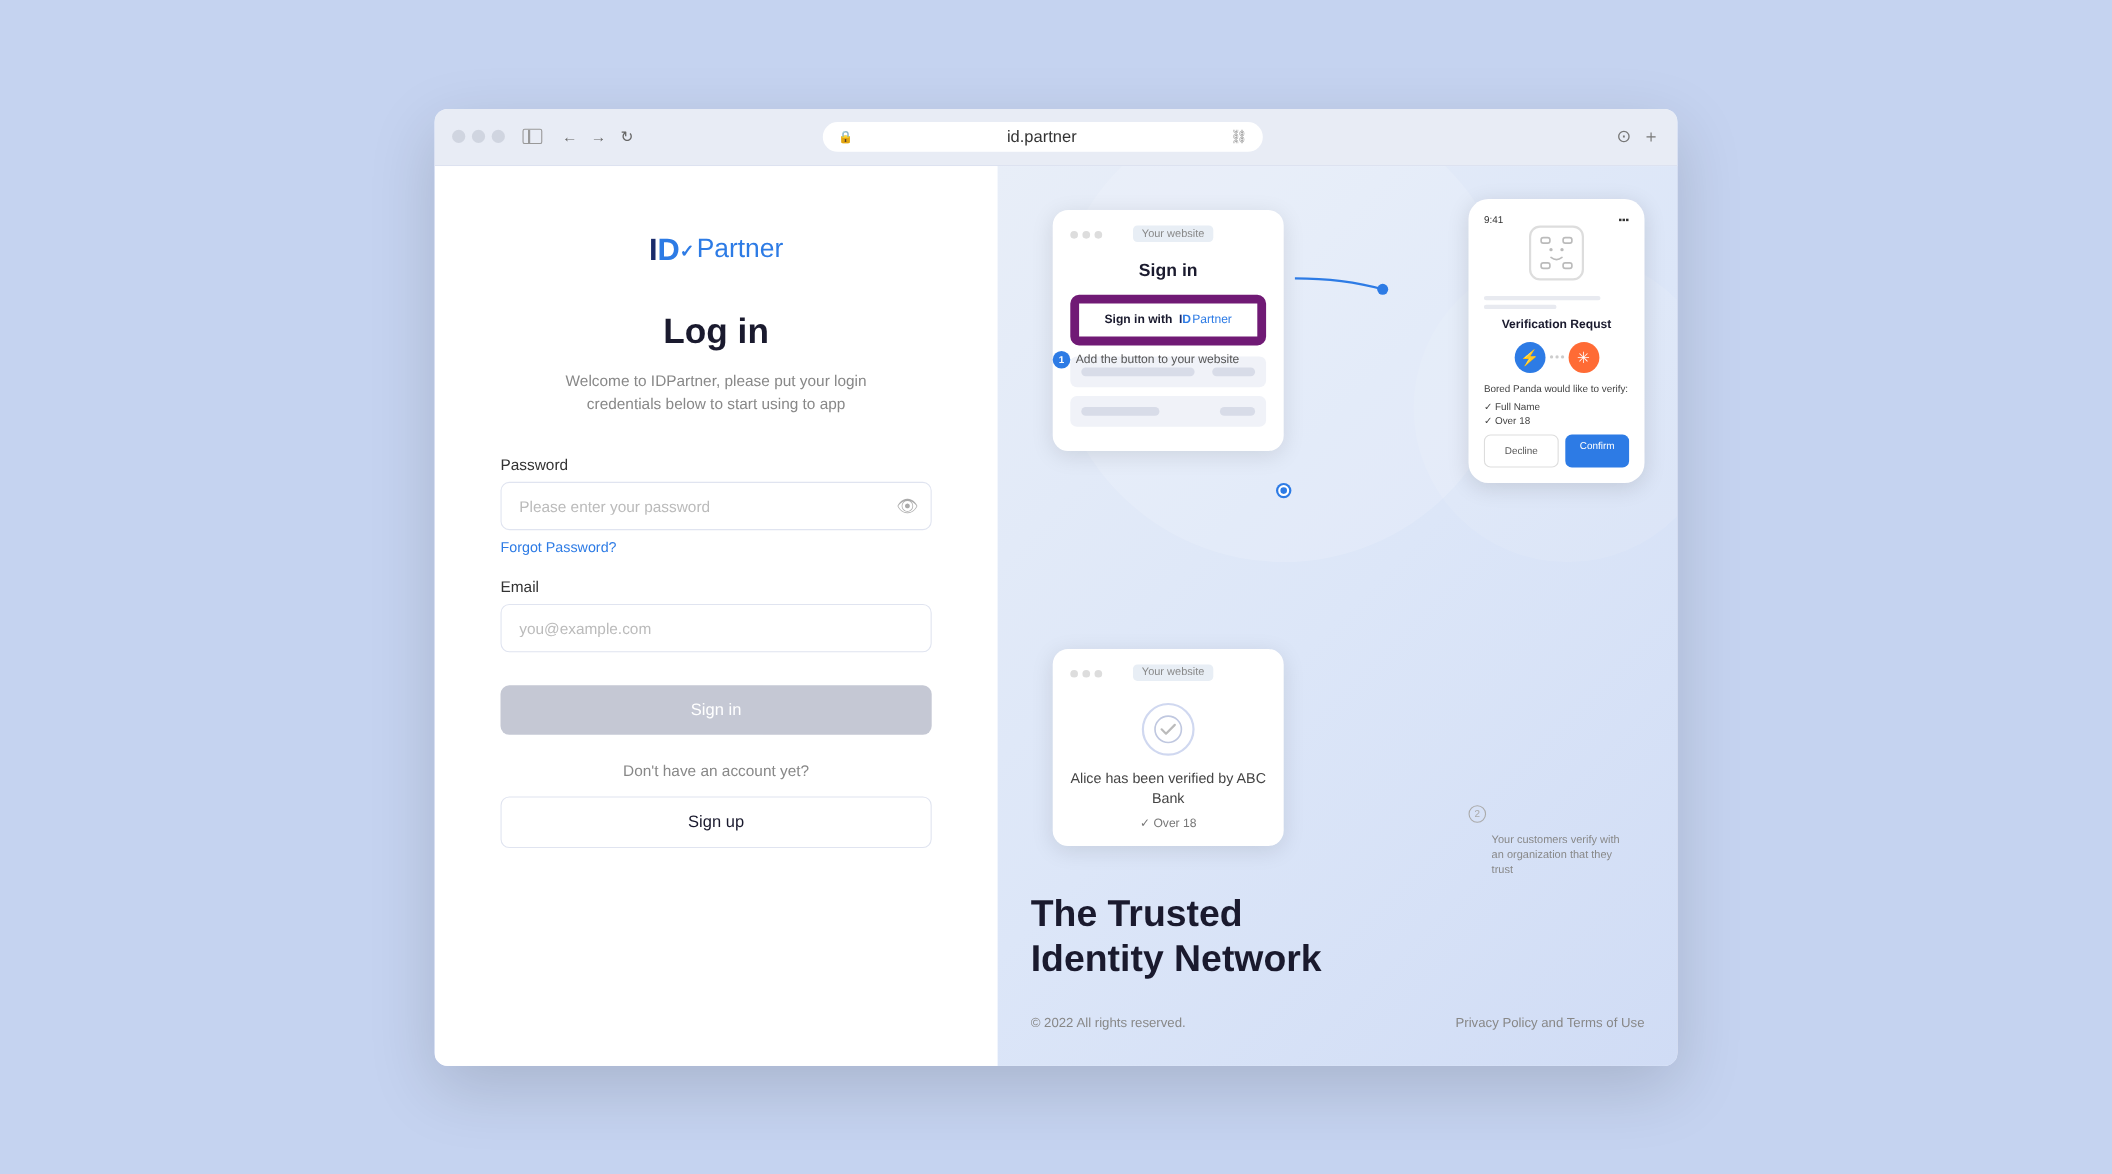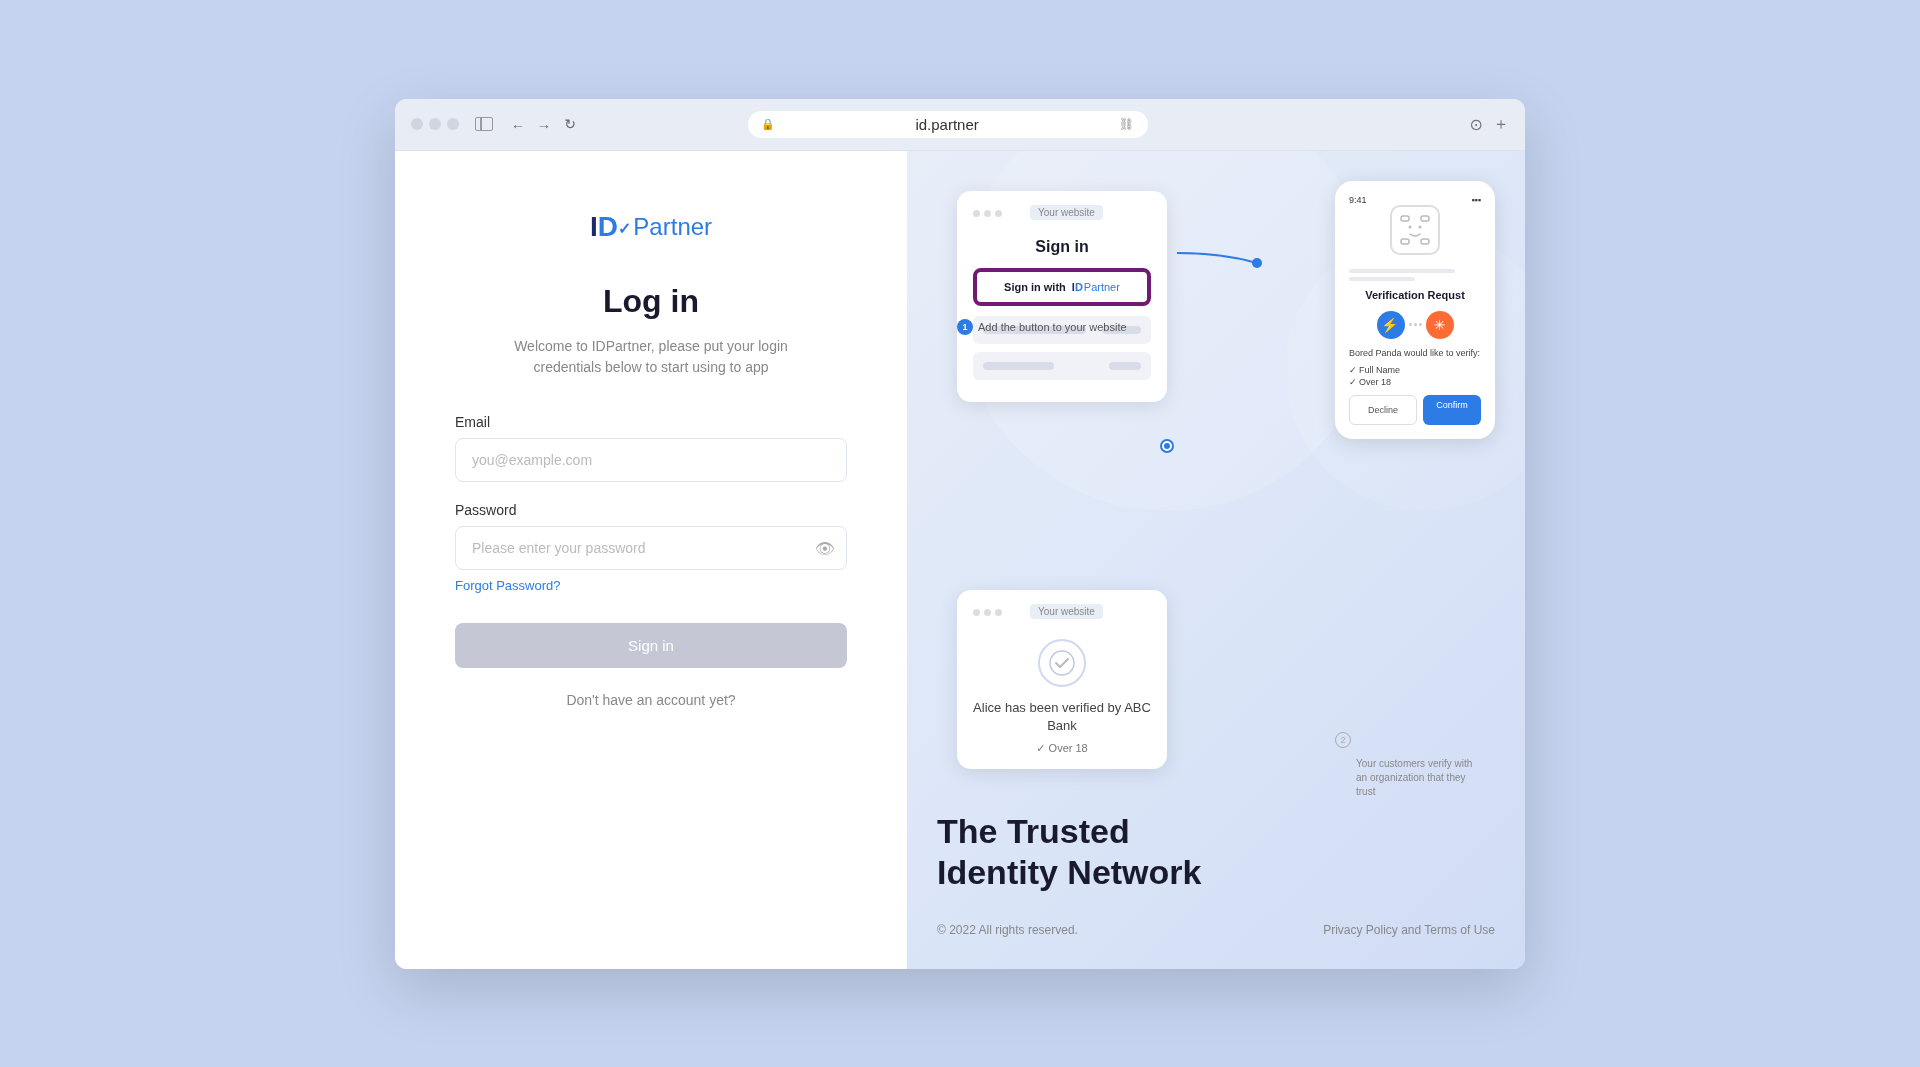--- a/index.html
+++ b/index.html
@@ -338,21 +338,21 @@
       font-size: 16px;
       font-weight: 600;
       color: #1a1a2e;
       text-align: center;
       margin-bottom: 12px;
     }
     .card-signin-btn {
       width: 100%;
       padding: 9px 12px;
       background: white;
-      border: 4px solid #701a75;
+      border: 8px solid #701a75;
       border-radius: 8px;
       font-size: 11px;
       font-weight: 600;
       color: #1a1a2e;
       display: flex;
       align-items: center;
       justify-content: center;
       gap: 6px;
       margin-bottom: 10px;
     }
@@ -647,36 +647,37 @@
     <div class="login-panel">
       <div class="logo-container">
         <span class="logo-id">I<span>D</span><span style="color:#2d7be5;font-size:16px;vertical-align:middle;">✓</span></span>
         <span class="logo-partner">Partner</span>
       </div>
 
       <h1 class="login-title">Log in</h1>
       <p class="login-subtitle">Welcome to IDPartner, please put your login credentials below to start using to app</p>
 
       <div class="form-group">
-        <label class="form-label">Email</label>
-        <input class="form-input" type="email" placeholder="you@example.com" style="">
-      </div>
-
-      <div class="form-group">
         <label class="form-label">Password</label>
         <div class="password-wrapper">
           <input class="form-input" type="password" placeholder="Please enter your password" style="">
           <span class="eye-icon">👁</span>
         </div>
         <a class="forgot-password">Forgot Password?</a>
       </div>
 
+      <div class="form-group">
+        <label class="form-label">Email</label>
+        <input class="form-input" type="email" placeholder="you@example.com" style="">
+      </div>
+
       <button class="signin-btn">Sign in</button>
 
       <p class="no-account-text">Don't have an account yet?</p>
+      <button class="signup-btn">Sign up</button>
     </div>
 
     <div class="right-panel">
       <div class="deco-circle-large"></div>
       <div class="deco-circle-medium"></div>
 
       <div class="mockup-container">
 
         <div class="card-signin">
           <div style="display:flex;align-items:center;gap:8px;margin-bottom:8px;">

